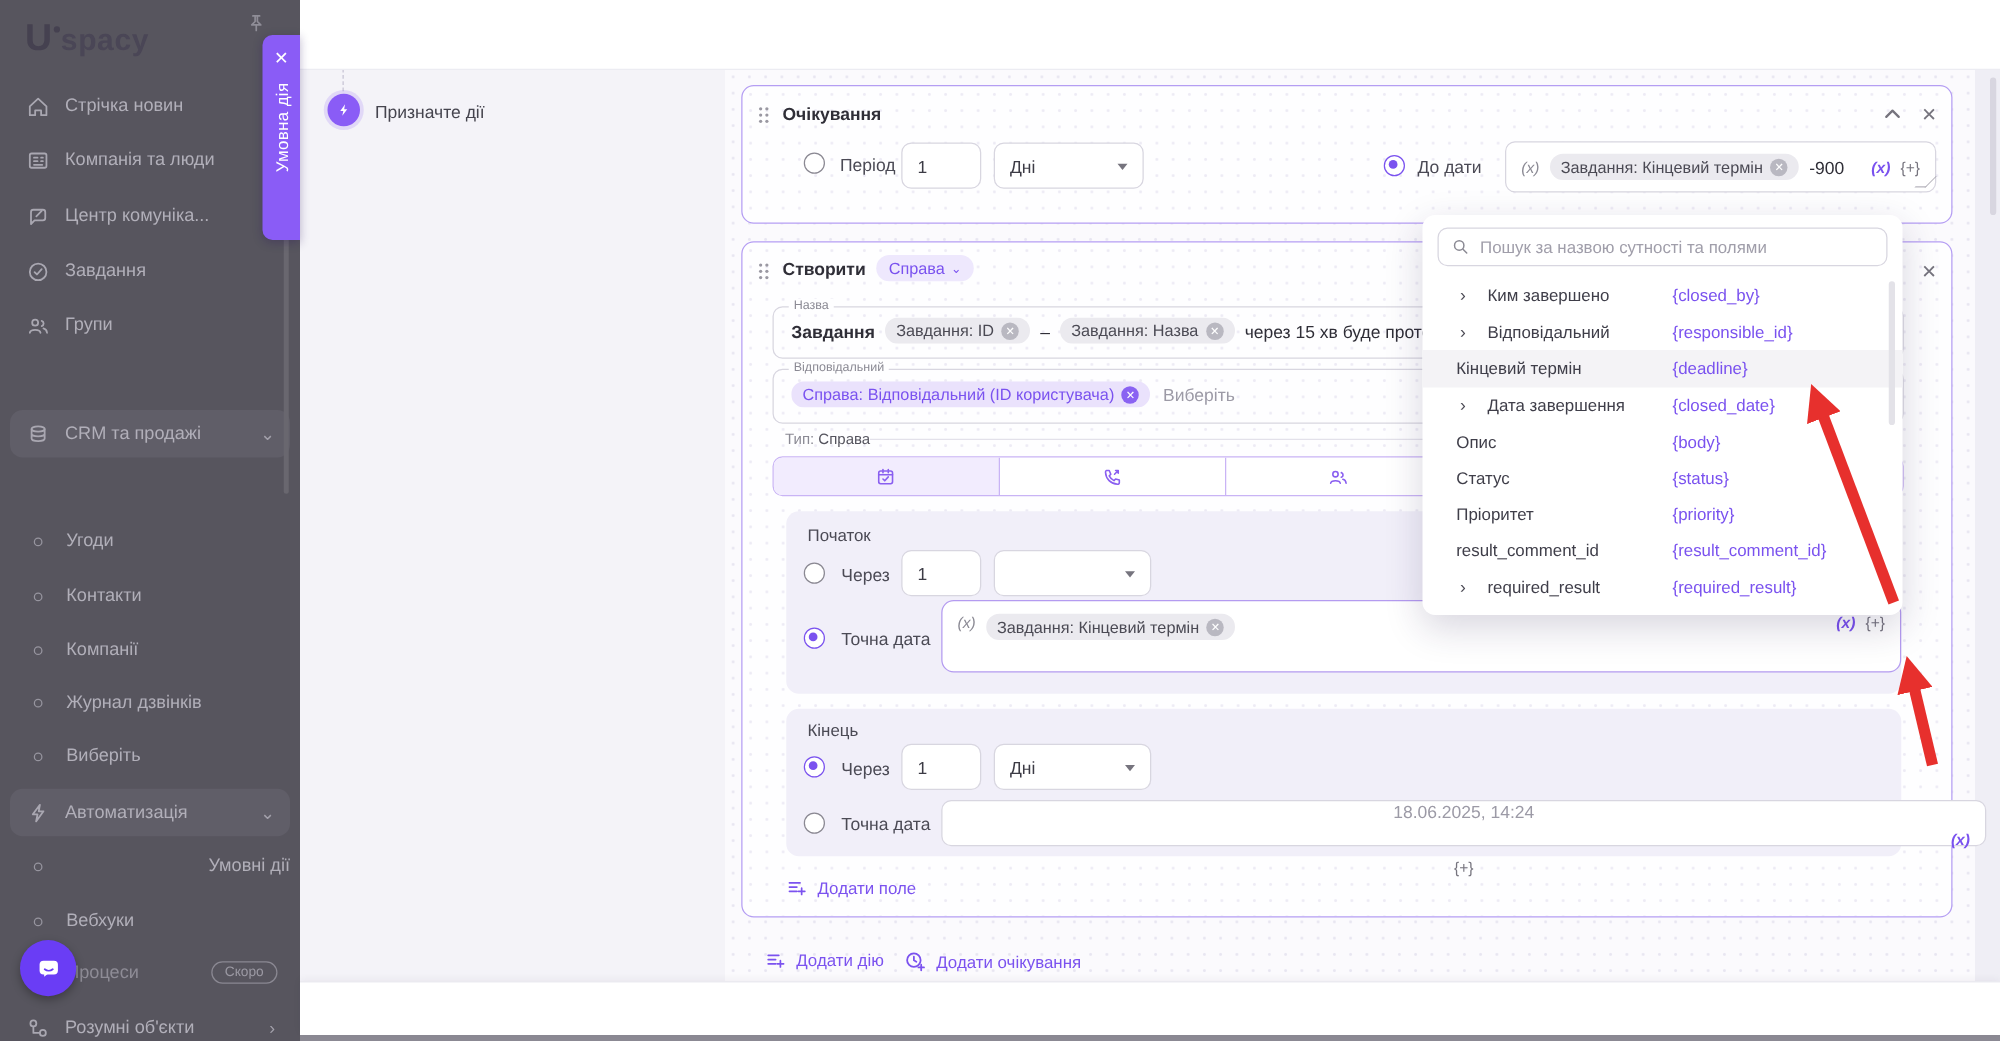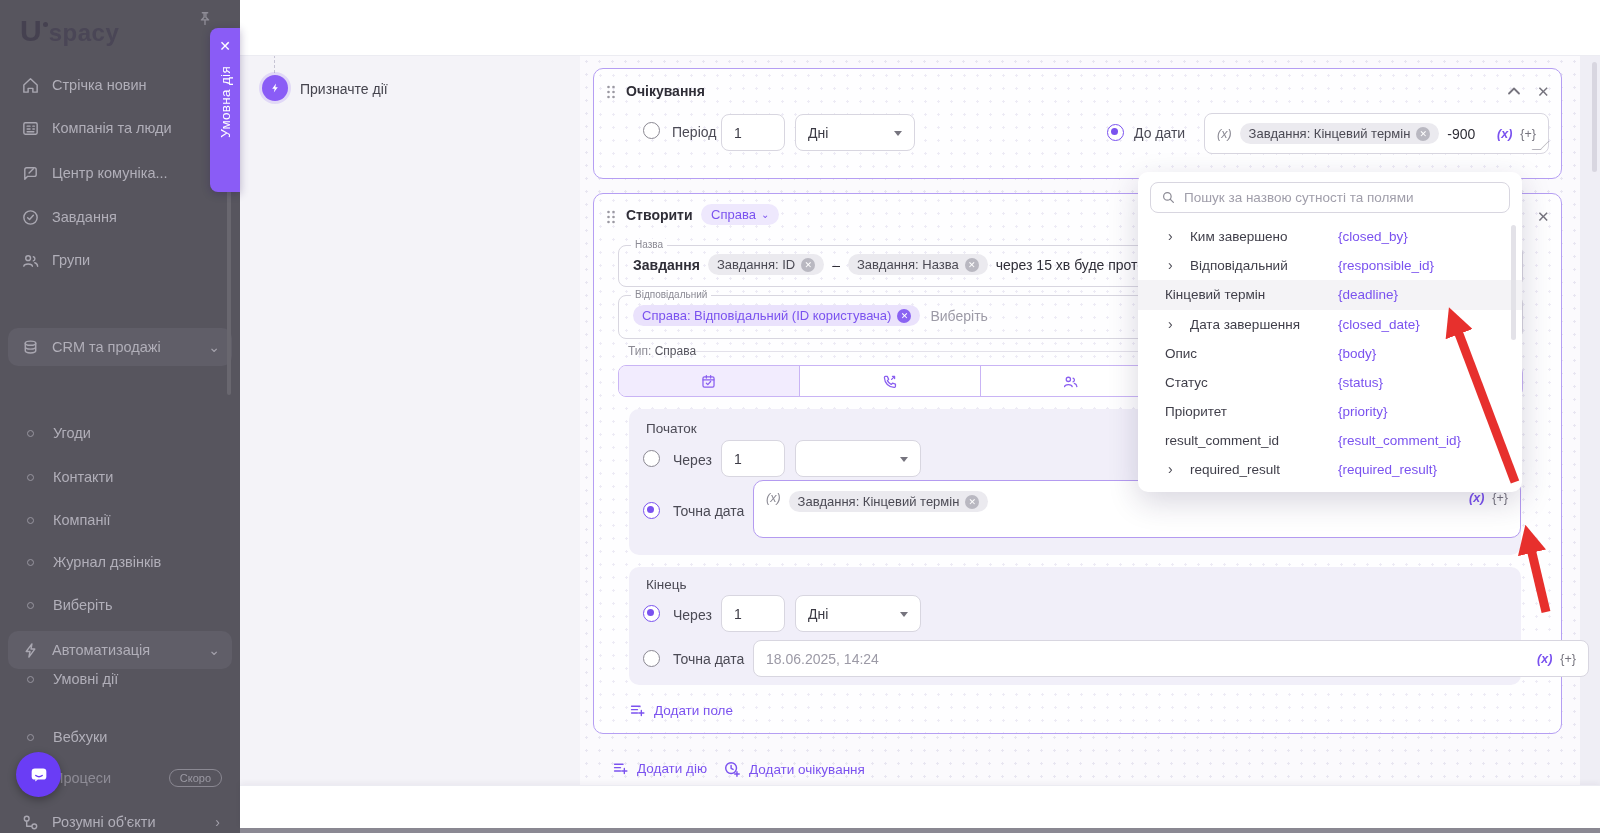--- a/index.html
+++ b/index.html
@@ -201,21 +201,21 @@
     </div>
     <div class="nav pill" style="top:631px;">
       <span class="nico">
           <svg width="19" height="19" viewBox="0 0 20 20">
             <path d="M11.5 3 5.5 11h4l-1.2 6 6.2-8.5h-4z"></path>
           </svg>
         </span>
       <span class="nlbl">Автоматизація</span>
       <span class="ntrail">⌄</span>
     </div>
-    <div class="nav" style="top:660px;">
+    <div class="nav" style="top:674px;text-align:right;">
       <span class="bullet"></span>
       <span class="nlbl">Умовні дії</span>
     </div>
     <div class="nav" style="top:718px;">
       <span class="bullet"></span>
       <span class="nlbl">Вебхуки</span>
     </div>
     <div class="nav" style="top:759px;">
       <span class="bullet dim"></span>
       <span class="nlbl dim">Процеси</span>
@@ -421,21 +421,21 @@
       <div class="tinput" style="left:92px;top:28px;width:64px;height:37px;">
           <span>1</span>
         </div>
       <div class="tinput" style="left:166px;top:28px;width:126px;height:37px;">
           <span>Дні</span>
           <span class="caret"></span>
         </div>
 
       <span class="radio" style="left:14px;top:83px;"></span>
       <span class="abs flabel" style="left:44px;top:84px;">Точна дата</span>
-      <div class="tinput" style="left:124px;top:73px;width:836px;height:37px;gap:8px;">
+      <div class="tinput" style="left:124px;top:73px;width:836px;height:37px;gap:8px;flex-direction:column;">
         <span class="placeholder">18.06.2025, 14:24</span>
         <span style="margin-left:auto;" class="fxlink">(x)</span>
         <span class="pluslink">{+}</span>
       </div>
     </div>
 
     <div class="linkrow" style="left:35px;top:508px;">
       <svg width="17" height="17" viewBox="0 0 20 20">
           <path d="M3 5h10M3 9h7M3 13h7M14.5 10v6M11.5 13h6"></path>
         </svg>

